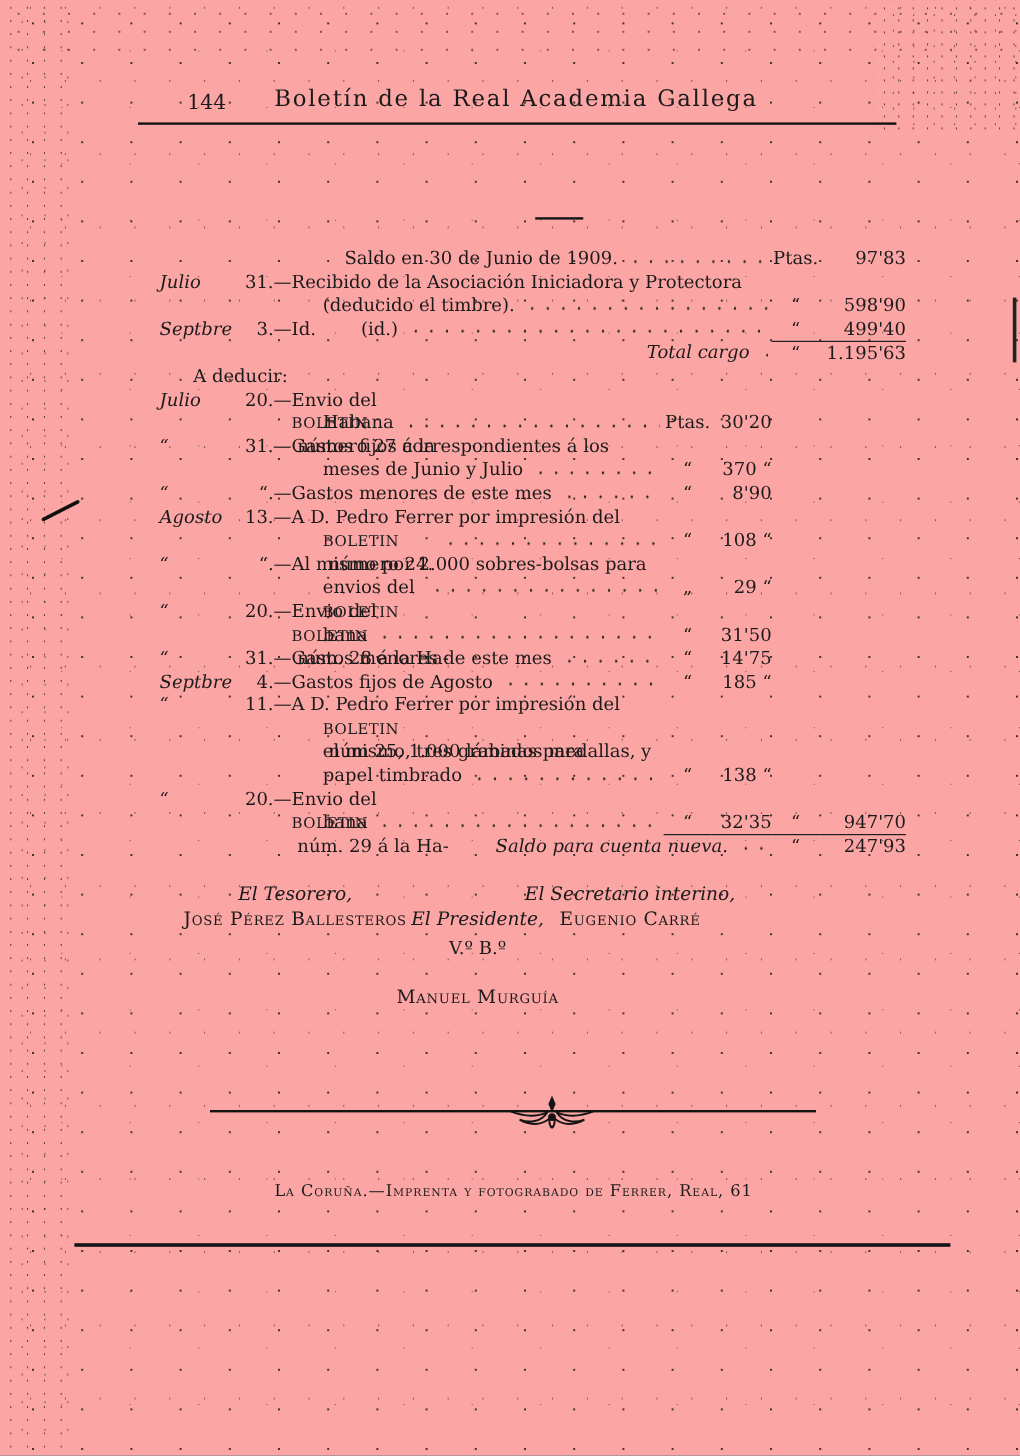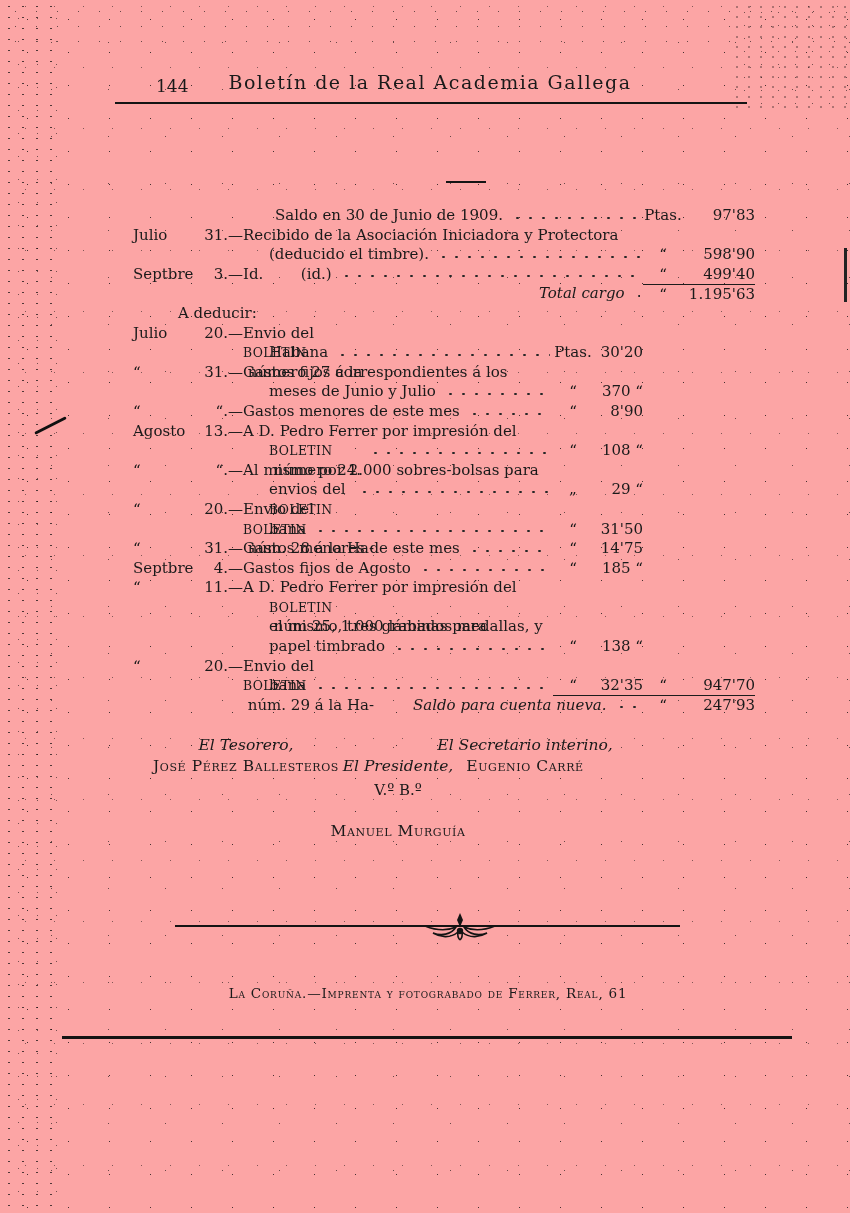--- a/index.html
+++ b/index.html
@@ -55,41 +55,41 @@
   
   .section-title{
     position:absolute;left:165px;top:145px;width:600px;text-align:center;
     font-size:17.5px;font-weight:bold;letter-spacing:1.4px;
   }
   .title-rule{position:absolute;left:446px;top:181px;width:40px;height:2.2px;background:#141414;}
   
   .ledger{position:absolute;left:133px;top:206px;width:622px;font-size:15px;}
   .row{display:flex;align-items:stretch;height:19.6px;line-height:19.6px;}
   .row span{display:block;}
-  .m{width:58px;}
+  .m{width:58px;font-style:italic;}
   .d{width:52px;text-align:right;}
   .t{white-space:pre;}
   .cont .t{margin-left:26px;}
-  .saldo .t{margin-left:32px;}
+  .saldo .t{margin-left:44px;}
   .total .t{margin-left:296px;font-style:italic;}
   .saldonew .t{margin-left:170px;font-style:italic;}
   .leader{flex:1;margin:0 3px;}
   .leader.dotted{
     background-image:radial-gradient(circle,#262626 1.05px,transparent 1.3px);
     background-size:13px 6px;background-repeat:repeat-x;
     background-position:5px calc(100% - 5px);
   }
   .c{width:40px;text-align:center;}
   .in-a{width:50px;text-align:right;}
   .out-a{width:72px;text-align:right;}
   .tail{width:112px;}
   .rule-top .out-c,.rule-top .out-a{border-top:1.6px solid #1c1c1c;}
   .rule-bottom .in-c,.rule-bottom .in-a,
   .rule-bottom .out-c,.rule-bottom .out-a{border-bottom:1.6px solid #1c1c1c;}
-  .ded-label{height:19.6px;line-height:19.6px;margin-left:45px;}
+  .ded-label{height:19.6px;line-height:19.6px;margin-left:28px;}
   .sc{font-size:12.4px;letter-spacing:.4px;}
   
   .sig{position:absolute;text-align:center;}
   .sig-title{font-style:italic;font-size:15.5px;}
   .sig-name{font-variant:small-caps;font-size:15.5px;letter-spacing:.6px;}
   .sig-treasurer-title{left:133px;top:736px;width:226px;}
   .sig-treasurer-name{left:133px;top:757px;width:226px;}
   .sig-secretary-title{left:412px;top:736px;width:226px;}
   .sig-secretary-name{left:412px;top:757px;width:226px;}
   .sig-vb{left:288px;top:781px;width:220px;font-size:15px;}

